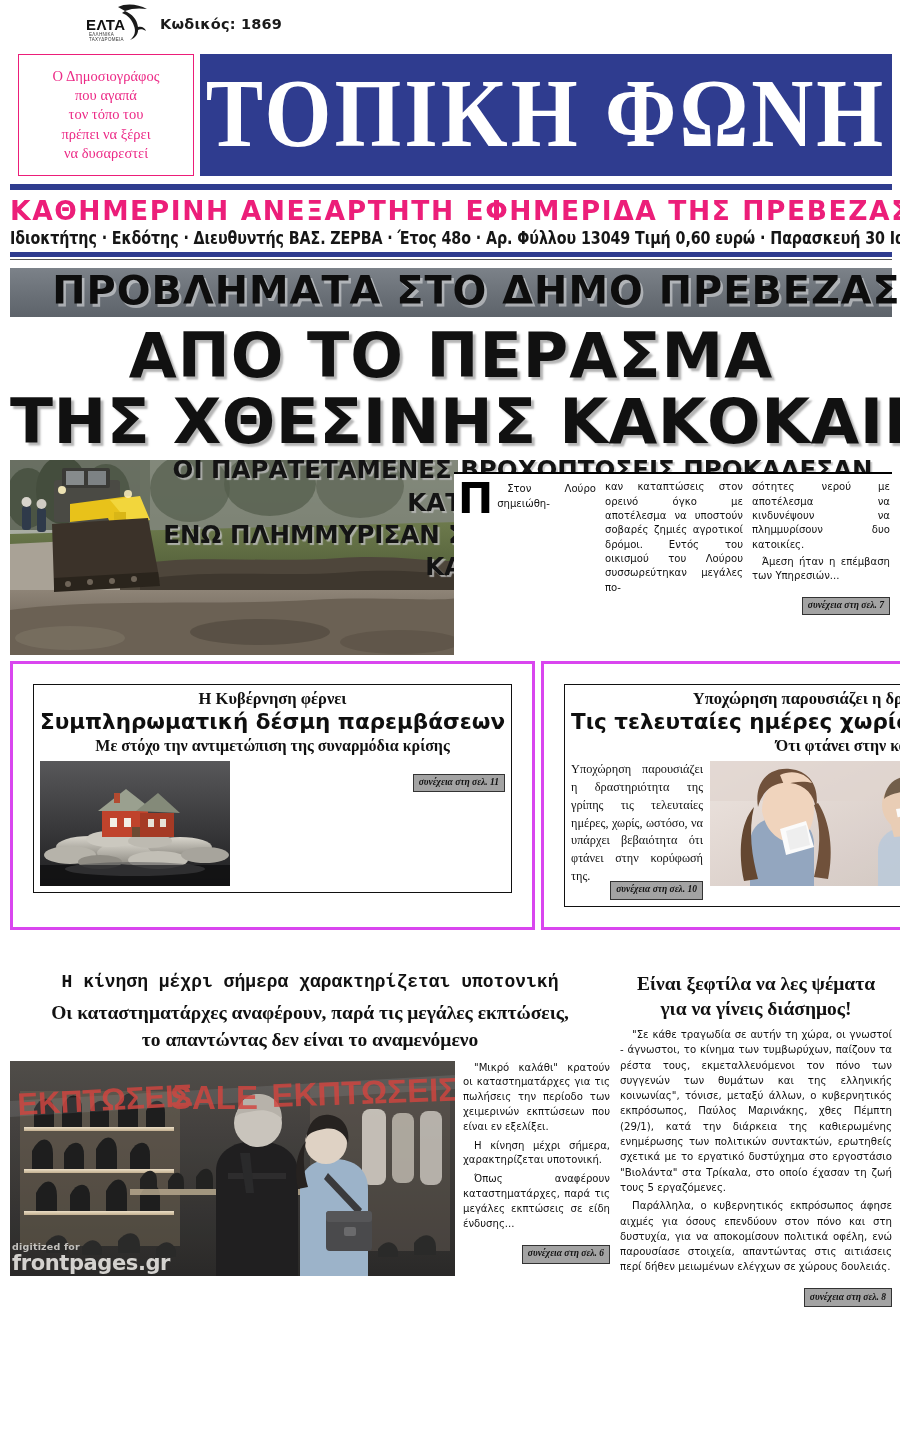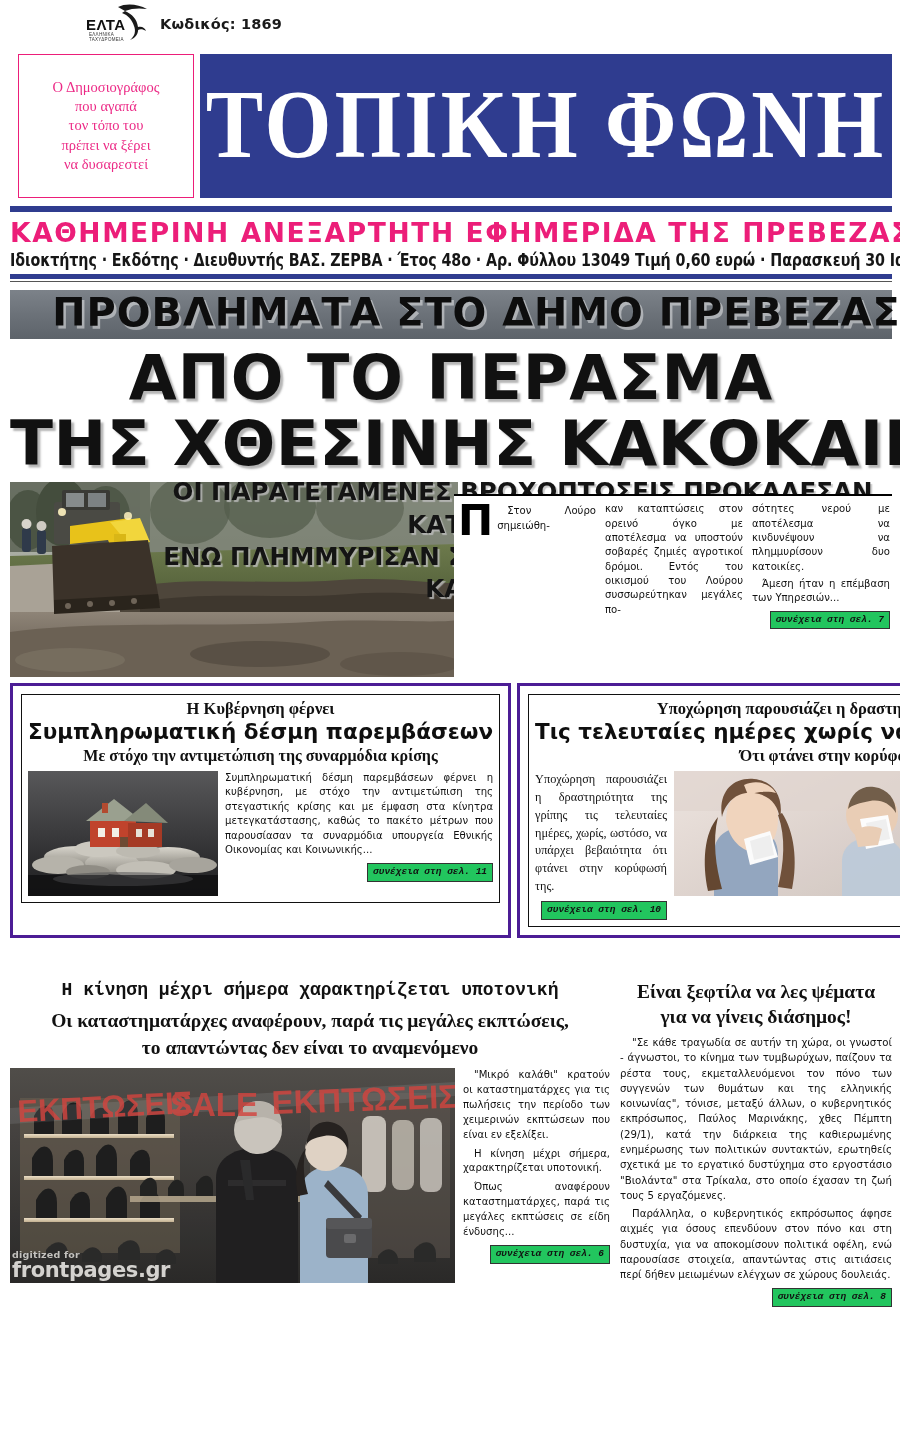--- a/index.html
+++ b/index.html
@@ -44,21 +44,21 @@
     font-weight: bold;
     color: #1a1a1a;
     letter-spacing: .2px;
     font-family: "DejaVu Sans", sans-serif;
   }
 
   
   .masthead {
     display: flex;
     align-items: stretch;
-    height: 144px;
+    height: 122px;
     margin: 6px 8px 0 10px;
     padding-left: 8px;
   }
   .motto-box {
     width: 176px;
     border: 1.5px solid #ec1e79;
     display: flex; align-items: center; justify-content: center;
     padding: 4px 6px;
     background: #fff;
   }
@@ -199,36 +199,36 @@
     font-weight: bold;
     font-size: 42px;
     line-height: 33px;
     margin: 2px 4px 0 0;
     color: #000;
   }
   .cont-tag {
     display: inline-block;
     border: 1px solid #333;
     padding: 1px 5px 2px 5px;
-    font-family: Liberation Mono, monospace;
+    font-family: Liberation Serif, serif;
     font-style: italic;
     font-weight: bold;
     font-size: 9.5px;
     color: #111;
-    margin-top: 5px;
-    background: #22c55e;
+    margin-top: 13px;
+    background: #a3a3a3;
     float: right;
   }
 
   
   .mid-row { display: flex; gap: 6px; margin: 6px 8px 0 10px; }
   .artbox {
     flex: 1;
-    border: 3px solid #4c1d95;
-    padding: 8px;
+    border: 3px solid #d946ef;
+    padding: 20px;
     background: #fff;
   }
   .artbox-inner { border: 1px solid #111; padding: 5px 6px 6px 6px; }
 
   .art-kicker {
     text-align: center;
     font-family: "Liberation Serif", serif;
     font-weight: bold;
     font-size: 16.5px;
     color: #111;
@@ -511,21 +511,20 @@
               <rect x="108" y="58" width="6" height="8" fill="#e6e2d8"></rect>
               <rect x="120" y="58" width="6" height="8" fill="#e6e2d8"></rect>
               <rect x="92" y="66" width="8" height="10" fill="#6d4a33"></rect>
               <rect x="74" y="32" width="6" height="10" fill="#b24a30"></rect>
 
               <rect x="0" y="104" width="190" height="21" fill="#101012" opacity=".85"></rect>
               <ellipse cx="95" cy="108" rx="70" ry="7" fill="#4a4a4c" opacity=".5"></ellipse>
             </svg>
           </div>
           <div class="art-text">
-            <span>Συμπληρωματική δέσμη παρεμβάσεων φέρνει η κυβέρνηση, με στόχο την αντιμετώπιση της στεγαστικής κρίσης και με έμφαση στα κίνητρα μετεγκατάστασης, καθώς το πακέτο μέτρων που παρουσίασαν τα συναρμόδια υπουργεία Εθνικής Οικονομίας και Κοινωνικής...</span>
             <span class="cont-tag">συνέχεια στη σελ. 11</span>
           </div>
         </div>
       </div>
     </div>
 
     <div class="artbox">
       <div class="artbox-inner">
         <div class="art-kicker">Υποχώρηση παρουσιάζει η δραστηριότητα της γρίπης</div>
         <div class="art-head">Τις τελευταίες ημέρες χωρίς να υπάρχει βεβαιότητα</div>

